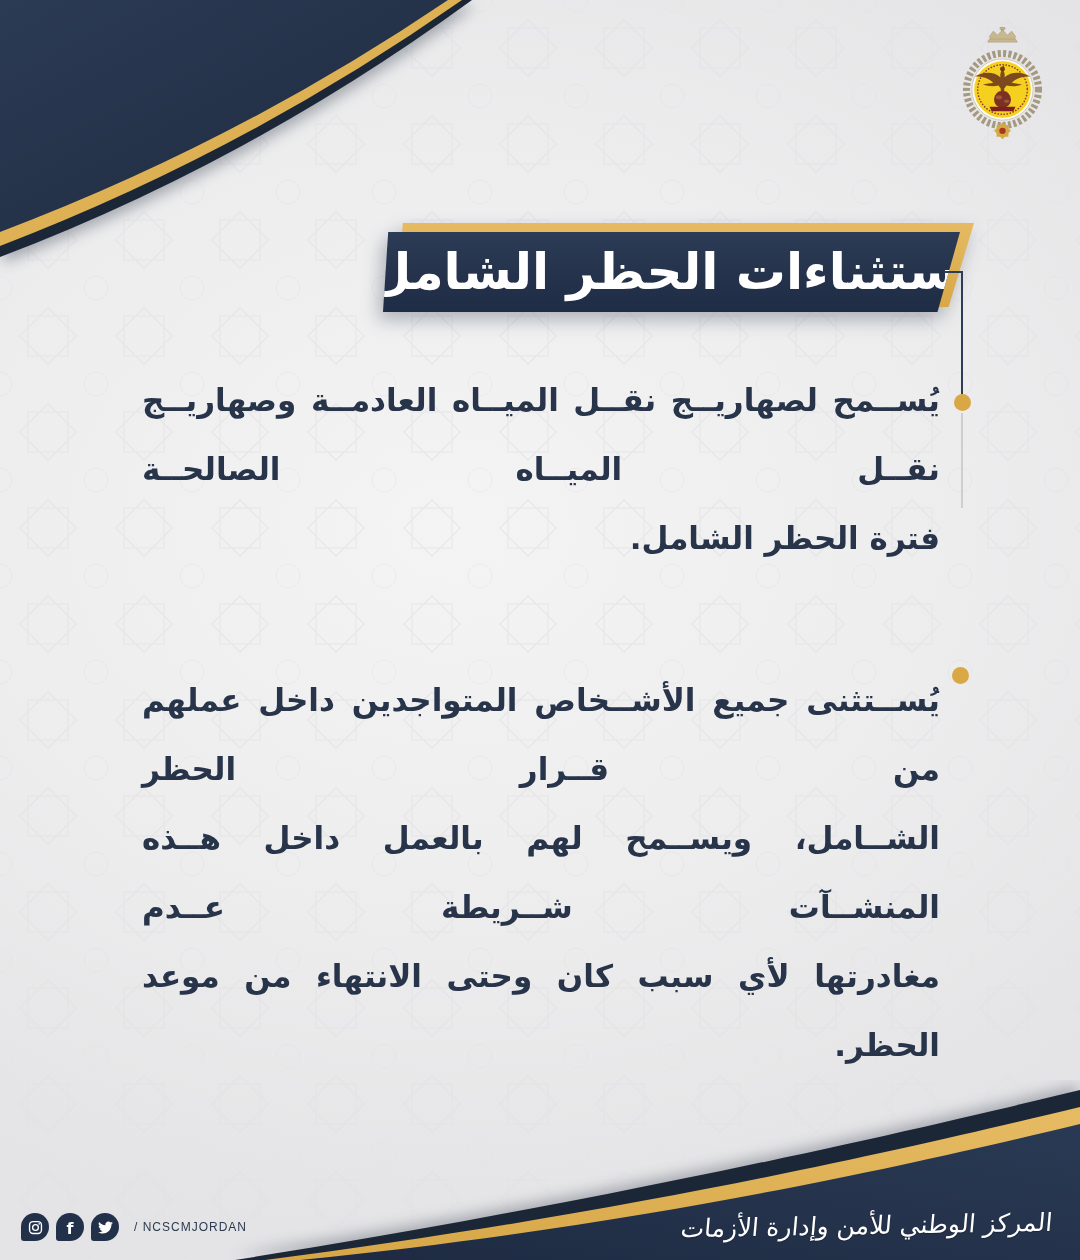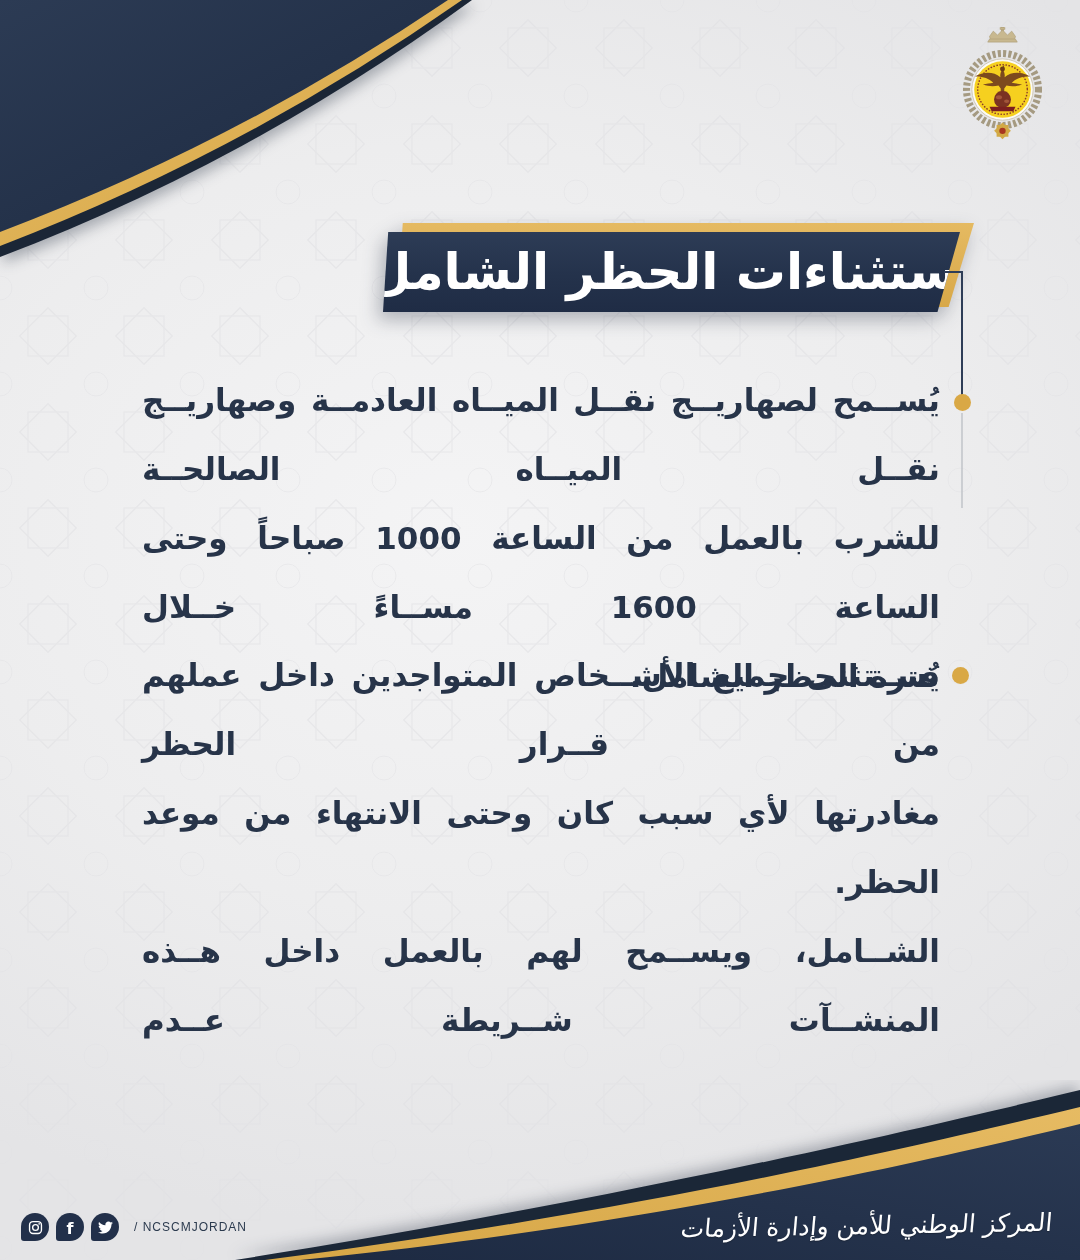--- a/index.html
+++ b/index.html
@@ -51,21 +51,21 @@
   
   .connector { position:absolute; inset:0; width:1080px; height:1260px; pointer-events:none; }
 
   
   .bullet {
     position:absolute; left:100px; width:840px;
     direction: rtl;
     color:#273449; font-weight:bold; font-size:31px; line-height:69px;
   }
   .bullet-1 { top:366px; }
-  .bullet-2 { top:641px; }
+  .bullet-2 { top:666px; }
   .bline { text-align: justify; text-align-last: justify; white-space:normal;margin-left:42px; }
   .bline.last { text-align-last: auto; }
 
   .dot {
     position:absolute; width:17px; height:17px; border-radius:50%;
     background:#d9a845;
   }
   .dot-1 { left:954px; top:394px; }
   .dot-2 { left:952px; top:667px; }
 
@@ -180,28 +180,27 @@
   <svg class="connector" viewBox="0 0 1080 1260" xmlns="http://www.w3.org/2000/svg">
     <polyline points="944,272 962,272 962,396" fill="none" stroke="#2e3d57" stroke-width="2"></polyline>
     <line x1="962" y1="413" x2="962" y2="508" stroke="#bfc2c7" stroke-width="1.6" opacity="0.9"></line>
   </svg>
 
   <span class="dot dot-1"></span>
   <span class="dot dot-2"></span>
 
   <section class="bullet bullet-1">
     <div class="bline">يُســمح لصهاريــج نقــل الميــاه العادمــة وصهاريــج نقــل الميــاه الصالحــة</div>
-    <div class="bline">للشرب بالعمل من الساعة 1000 صباحاً وحتى الساعة 1600 مســاءً خــلال</div>
     <div class="bline last">فترة الحظر الشامل.</div>
   </section>
 
   <section class="bullet bullet-2">
     <div class="bline">يُســتثنى جميع الأشــخاص المتواجدين داخل عملهم من قــرار الحظر</div>
+    <div class="bline">الشــامل، ويســمح لهم بالعمل داخل هــذه المنشــآت شــريطة عــدم</div>
     <div class="bline last">مغادرتها لأي سبب كان وحتى الانتهاء من موعد الحظر.</div>
-    <div class="bline">الشــامل، ويســمح لهم بالعمل داخل هــذه المنشــآت شــريطة عــدم</div>
   </section>
 
   <svg class="corner-br" viewBox="0 1080 1080 180" xmlns="http://www.w3.org/2000/svg">
     <defs>
       <linearGradient id="navGradBR" x1="1" y1="0" x2="0" y2="1">
         <stop offset="0" stop-color="#2b3a54"></stop>
         <stop offset="1" stop-color="#1d2a42"></stop>
       </linearGradient>
       <linearGradient id="goldGradBR" x1="1" y1="0" x2="0" y2="1">
         <stop offset="0" stop-color="#e6bb63"></stop>

